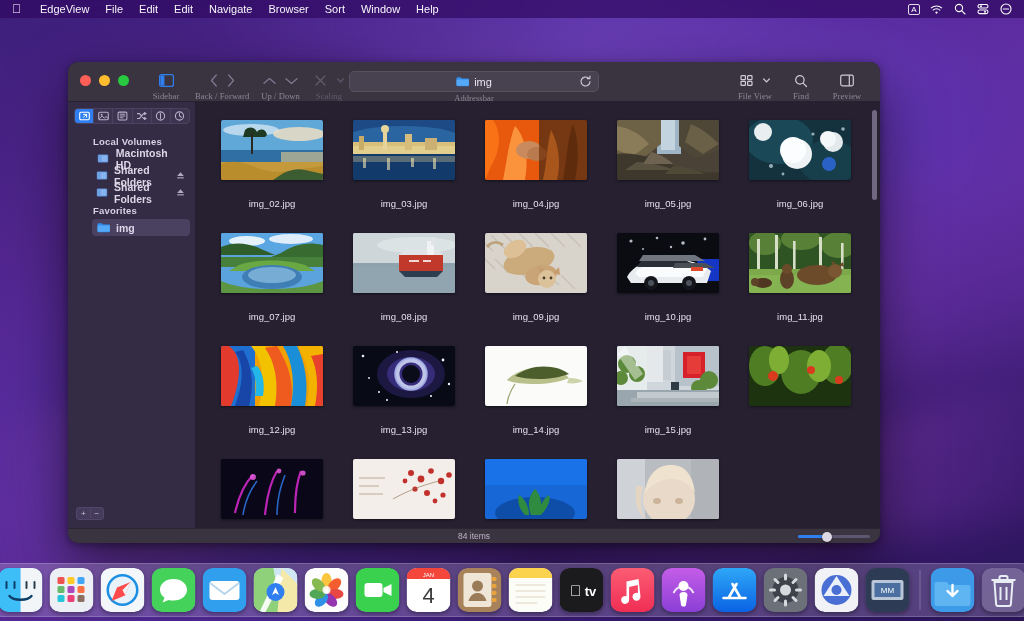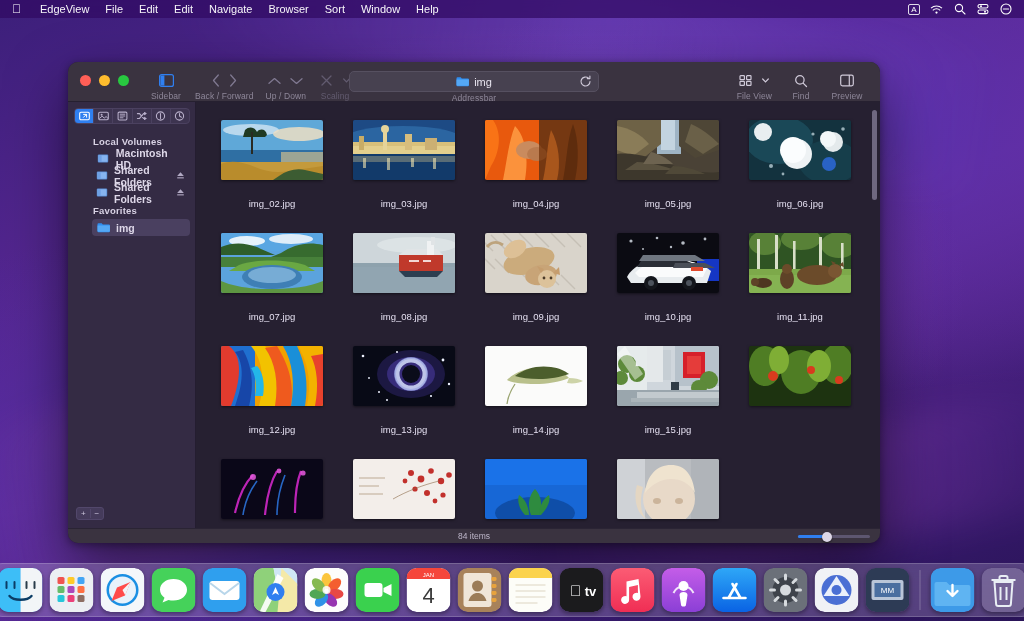--- a/index.html
+++ b/index.html
@@ -57,21 +57,21 @@
     border-bottom: 1px solid #262030;
   }
   .lights { display: flex; gap: 8px; align-items: center; height: 18px; padding-top: 1px; }
   .light { width: 11px; height: 11px; border-radius: 50%; }
   .l-red { background: #ff5f57; } .l-yellow { background: #febc2e; } .l-green { background: #28c840; }
   .tb-item {
     display: flex; flex-direction: column; align-items: center; justify-content: flex-start;
     min-width: 46px; padding: 0 6px; color: #c9c3d2;
   }
   .tb-icons { height: 19px; display: flex; align-items: center; gap: 9px; color: #cfc9d8; }
-  .tb-label { font-size: 8.5px; color: #8e8799; margin-top: 1px; letter-spacing: .1px; }
+  .tb-label { font-size: 8.5px; color: #8e8799; margin-top: 1px; letter-spacing: .1px; font-family: Liberation Serif, serif; }
   .tb-item.dim .tb-icons, .tb-item.dim .tb-label { color: #625b6f; }
   .sidebar-ico-active { color: #2f7ff0; }
 
   .addr-wrap { display: flex; flex-direction: column; align-items: center; width: 250px; }
   .addressbar {
     width: 250px; height: 21px; border-radius: 5px; background: #474150;
     border: 1px solid #565060; display: flex; align-items: center;
     justify-content: center; position: relative; color: #e8e4ef; font-size: 11px;
   }
   .addressbar .folder-ico { margin-right: 5px; display: inline-flex; }

